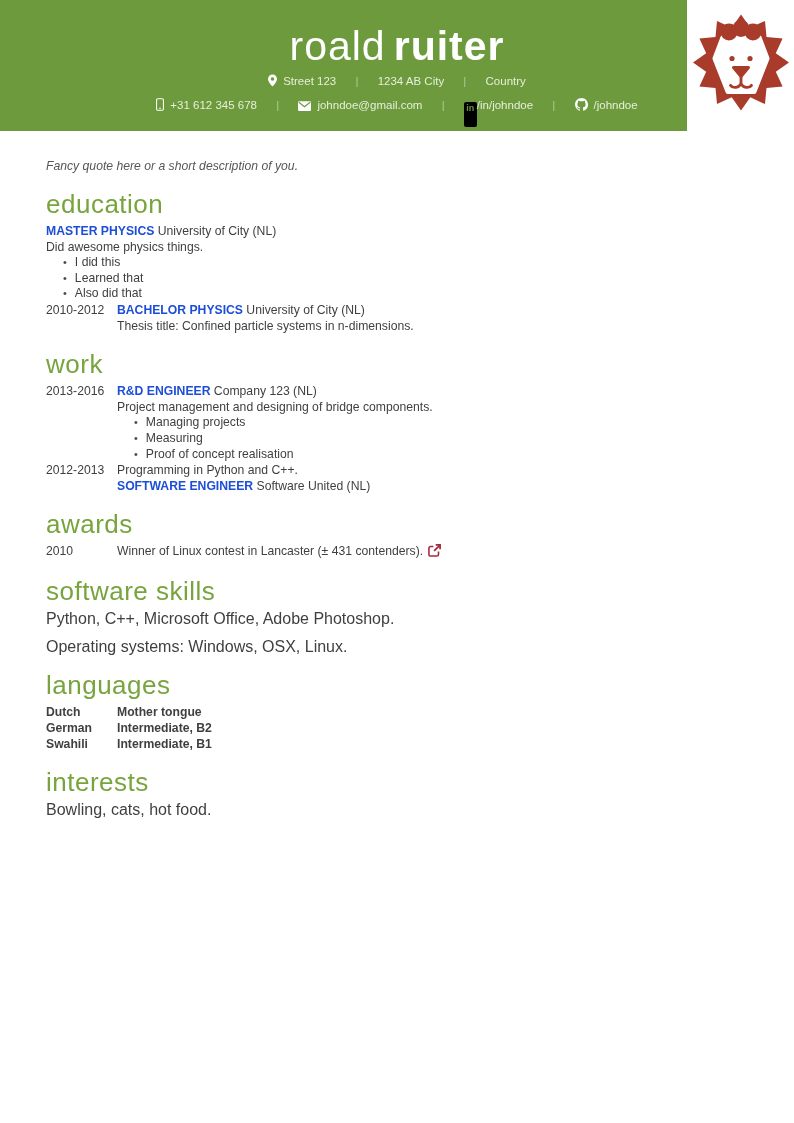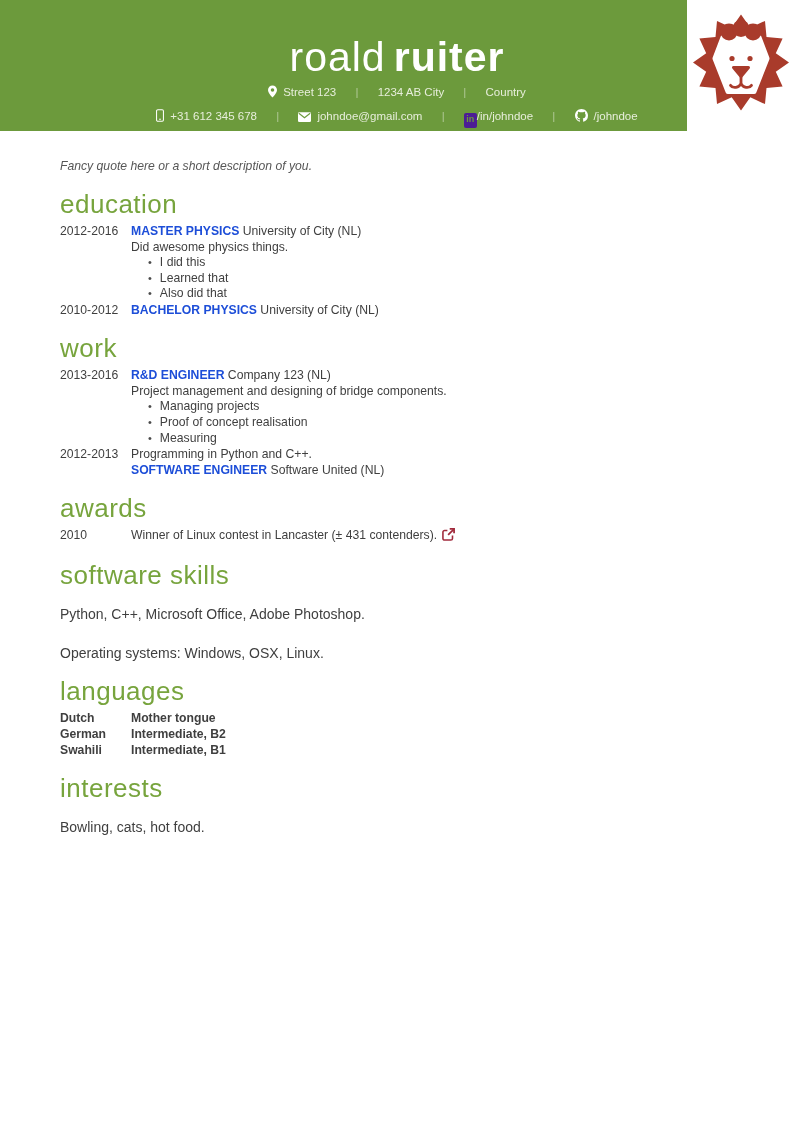--- a/index.html
+++ b/index.html
@@ -3,53 +3,53 @@
 <meta charset="utf-8">
 <style>
   html,body{margin:0;padding:0;background:#e9e9e9;}
   .page{
     width:794px;height:1123px;background:#fff;position:relative;
     font-family:"Liberation Sans",sans-serif;color:#3f3f3f;overflow:hidden;
   }
   
   .header{position:relative;height:131px;}
   .header-green{position:absolute;left:0;top:0;width:687px;height:131px;background:var(--header-green);}
-  .header-inner{position:absolute;left:0;top:11px;width:794px;text-align:center;}
+  .header-inner{position:absolute;left:0;top:0;width:794px;text-align:center;}
   .name{margin-top:24px;font-size:41px;line-height:44px;color:#fff;letter-spacing:1px;}
   .name .first{font-weight:300;}
   .name .last{font-weight:700;margin-left:8px;}
   .contact-line{margin-top:5px;font-size:11.5px;line-height:17px;color:#e7eedb;}
   .contact-line .sep{color:rgba(255,255,255,.45);margin:0 16px;}
   .citem{white-space:nowrap;}
   .cicon{display:inline-block;vertical-align:-2px;margin-right:6px;}
   .li-badge{
-    display:inline-block;width:13px;height:15px;background:#4c1d95;border-radius:2px;
+    display:inline-block;width:13px;height:25px;background:#000000;border-radius:2px;
     color:var(--header-green);font-weight:700;font-size:9px;line-height:13px;text-align:center;
     vertical-align:-2px;letter-spacing:0;
   }
   .logo-box{position:absolute;right:0;top:0;width:107px;height:131px;background:#fff;text-align:center;}
   .logo-box svg{margin-top:11px;}
   .lion-red{fill:var(--lion-red);}
   .lion-red-stroke{stroke:var(--lion-red);}
   
-  .content{padding:0 95px 0 60px;}
+  .content{padding:0 95px 0 46px;}
   .quote{margin:27px 0 0 0;font-style:italic;font-size:12.2px;line-height:16px;color:#565656;}
   h2.section{
     margin:15px 0 3px 0;font-size:26px;line-height:31px;font-weight:400;
     color:var(--heading-green);letter-spacing:.5px;
   }
   .row{display:flex;font-size:12.2px;line-height:16px;}
   .dates{width:71px;flex:none;}
   .body-col{flex:1;min-width:0;}
   .role{font-weight:700;color:#1d4ed8;}
   .org{}
   ul.bullets{margin:0;padding:0 0 0 17px;list-style:none;}
   ul.bullets li{line-height:15.7px;}
   ul.bullets li::before{content:"\2022";margin-right:8px;font-size:11px;color:#4a4a4a;}
-  .plain-line{font-size:14px;line-height:16px;margin:15px 0 0 0;}
+  .plain-line{font-size:16px;line-height:16px;margin:4px 0 0 0;}
   .gap{height:8px;}
   .ext-link{display:inline-block;margin-left:5px;vertical-align:-2px;cursor:pointer;}
   .lang-row{display:flex;font-size:12.2px;line-height:16px;font-weight:bold;}
   .lang-name{width:71px;flex:none;}
 </style>
 </head>
 <body>
 
 <div class="page">
 
@@ -123,21 +123,20 @@
     </div>
   </header>
 
   <main class="content">
 
     <p class="quote">Fancy quote here or a short description of you.</p>
 
     <h2 class="section">education</h2>
 
     <div class="row">
-      <div class="dates">2012-2016</div>
       <div class="body-col">
         <div>
           <span class="role">MASTER PHYSICS</span>
           <span class="org">University of City (NL)</span>
         </div>
         <div>Did awesome physics things.</div>
         <ul class="bullets">
           <li>I did this</li>
           <li>Learned that</li>
           <li>Also did that</li>
@@ -145,37 +144,38 @@
       </div>
     </div>
 
     <div class="row">
       <div class="dates">2010-2012</div>
       <div class="body-col">
         <div>
           <span class="role">BACHELOR PHYSICS</span>
           <span class="org">University of City (NL)</span>
         </div>
+        <div>Thesis title: Confined particle systems in n-dimensions.</div>
       </div>
     </div>
 
     <h2 class="section">work</h2>
 
     <div class="row">
       <div class="dates">2013-2016</div>
       <div class="body-col">
         <div>
           <span class="role">R&amp;D ENGINEER</span>
           <span class="org">Company 123 (NL)</span>
         </div>
         <div>Project management and designing of bridge components.</div>
         <ul class="bullets">
           <li>Managing projects</li>
+          <li>Measuring</li>
           <li>Proof of concept realisation</li>
-          <li>Measuring</li>
         </ul>
       </div>
     </div>
 
     <div class="row">
       <div class="dates">2012-2013</div>
       <div class="body-col">
         <div>Programming in Python and C++.</div>
         <div>
           <span class="role">SOFTWARE ENGINEER</span>

